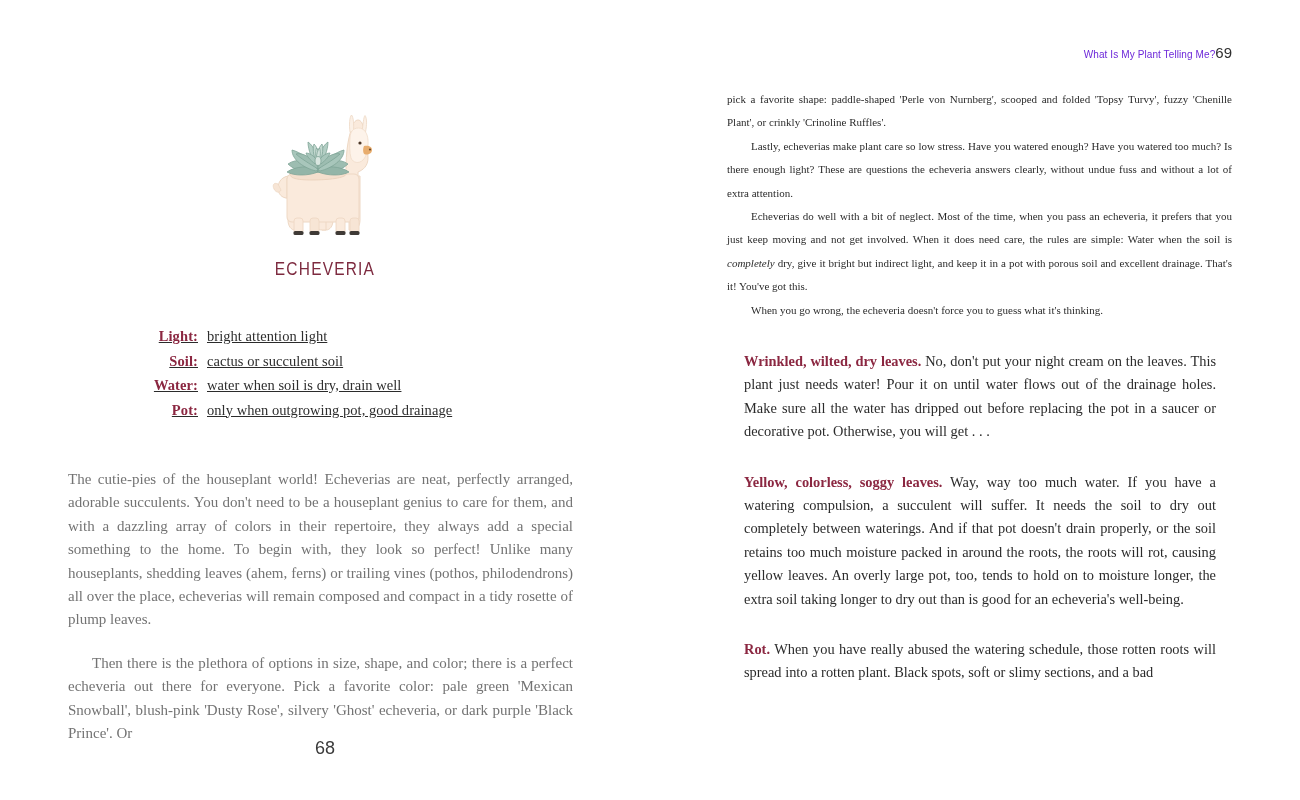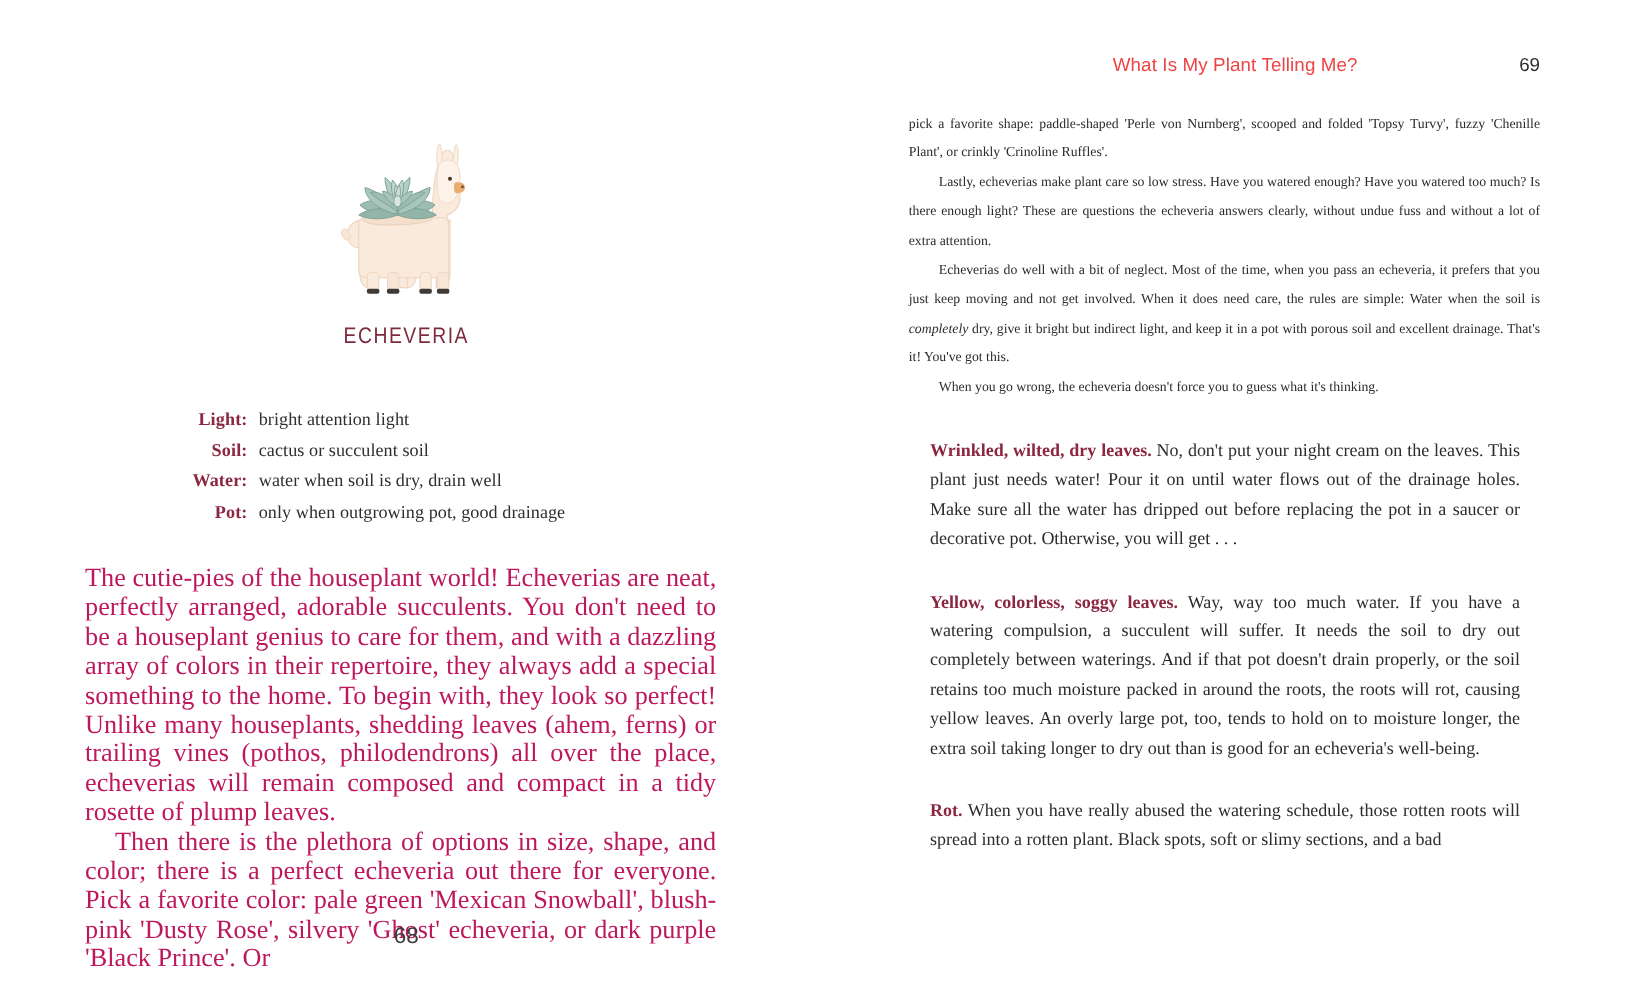--- a/index.html
+++ b/index.html
@@ -65,50 +65,51 @@
   .care-list {
     position: absolute;
     left: 0;
     top: 328px;
     width: 650px;
   }
   .care-row {
     display: flex;
     align-items: center;
     margin-bottom: 7.5px;
+    text-decoration: underline;
   }
   .care-label {
     width: 198px;
     text-align: right;
     padding-right: 9px;
     font-weight: bold;
     font-size: 14.5px;
     color: #8b2741;
     letter-spacing: 0.1px;
   }
   .care-value {
     font-size: 14.5px;
     color: #2e2e2e;
     letter-spacing: 0.05px;
   }
 
   .left-body {
     position: absolute;
     left: 68px;
-    top: 451px;
+    top: 468px;
     width: 505px;
-    font-size: 21px;
+    font-size: 15px;
     line-height: 23.4px;
     text-align: justify;
     text-justify: inter-word;
-    color: #be185d;
+    color: #737373;
     hyphens: auto;
   }
   .left-body p { margin: 0; }
-  .left-body p.indent { text-indent: 24px; }
+  .left-body p.indent { text-indent: 24px; margin-top: 20px; }
 
   .folio-left {
     position: absolute;
     left: 0;
     top: 738px;
     width: 650px;
     text-align: center;
     font-family: "Liberation Sans Narrow", "Liberation Sans", sans-serif;
     font-size: 18px;
     color: #3a3a3a;
@@ -127,23 +128,23 @@
     position: absolute;
     left: 77px;
     top: 44px;
     width: 505px;
     display: flex;
     align-items: baseline;
     font-family: "Liberation Sans Narrow", "Liberation Sans", sans-serif;
   }
   .running-head .rh-title {
     flex: 1;
-    text-align: center;
-    font-size: 15px;
-    color: #ef4444;
+    text-align: right;
+    font-size: 10px;
+    color: #6d28d9;
     letter-spacing: 0.1px;
     padding-left: 34px;
   }
   .running-head .rh-folio {
     font-size: 15px;
     color: #2f2f2f;
   }
 
   .right-body {
     position: absolute;

